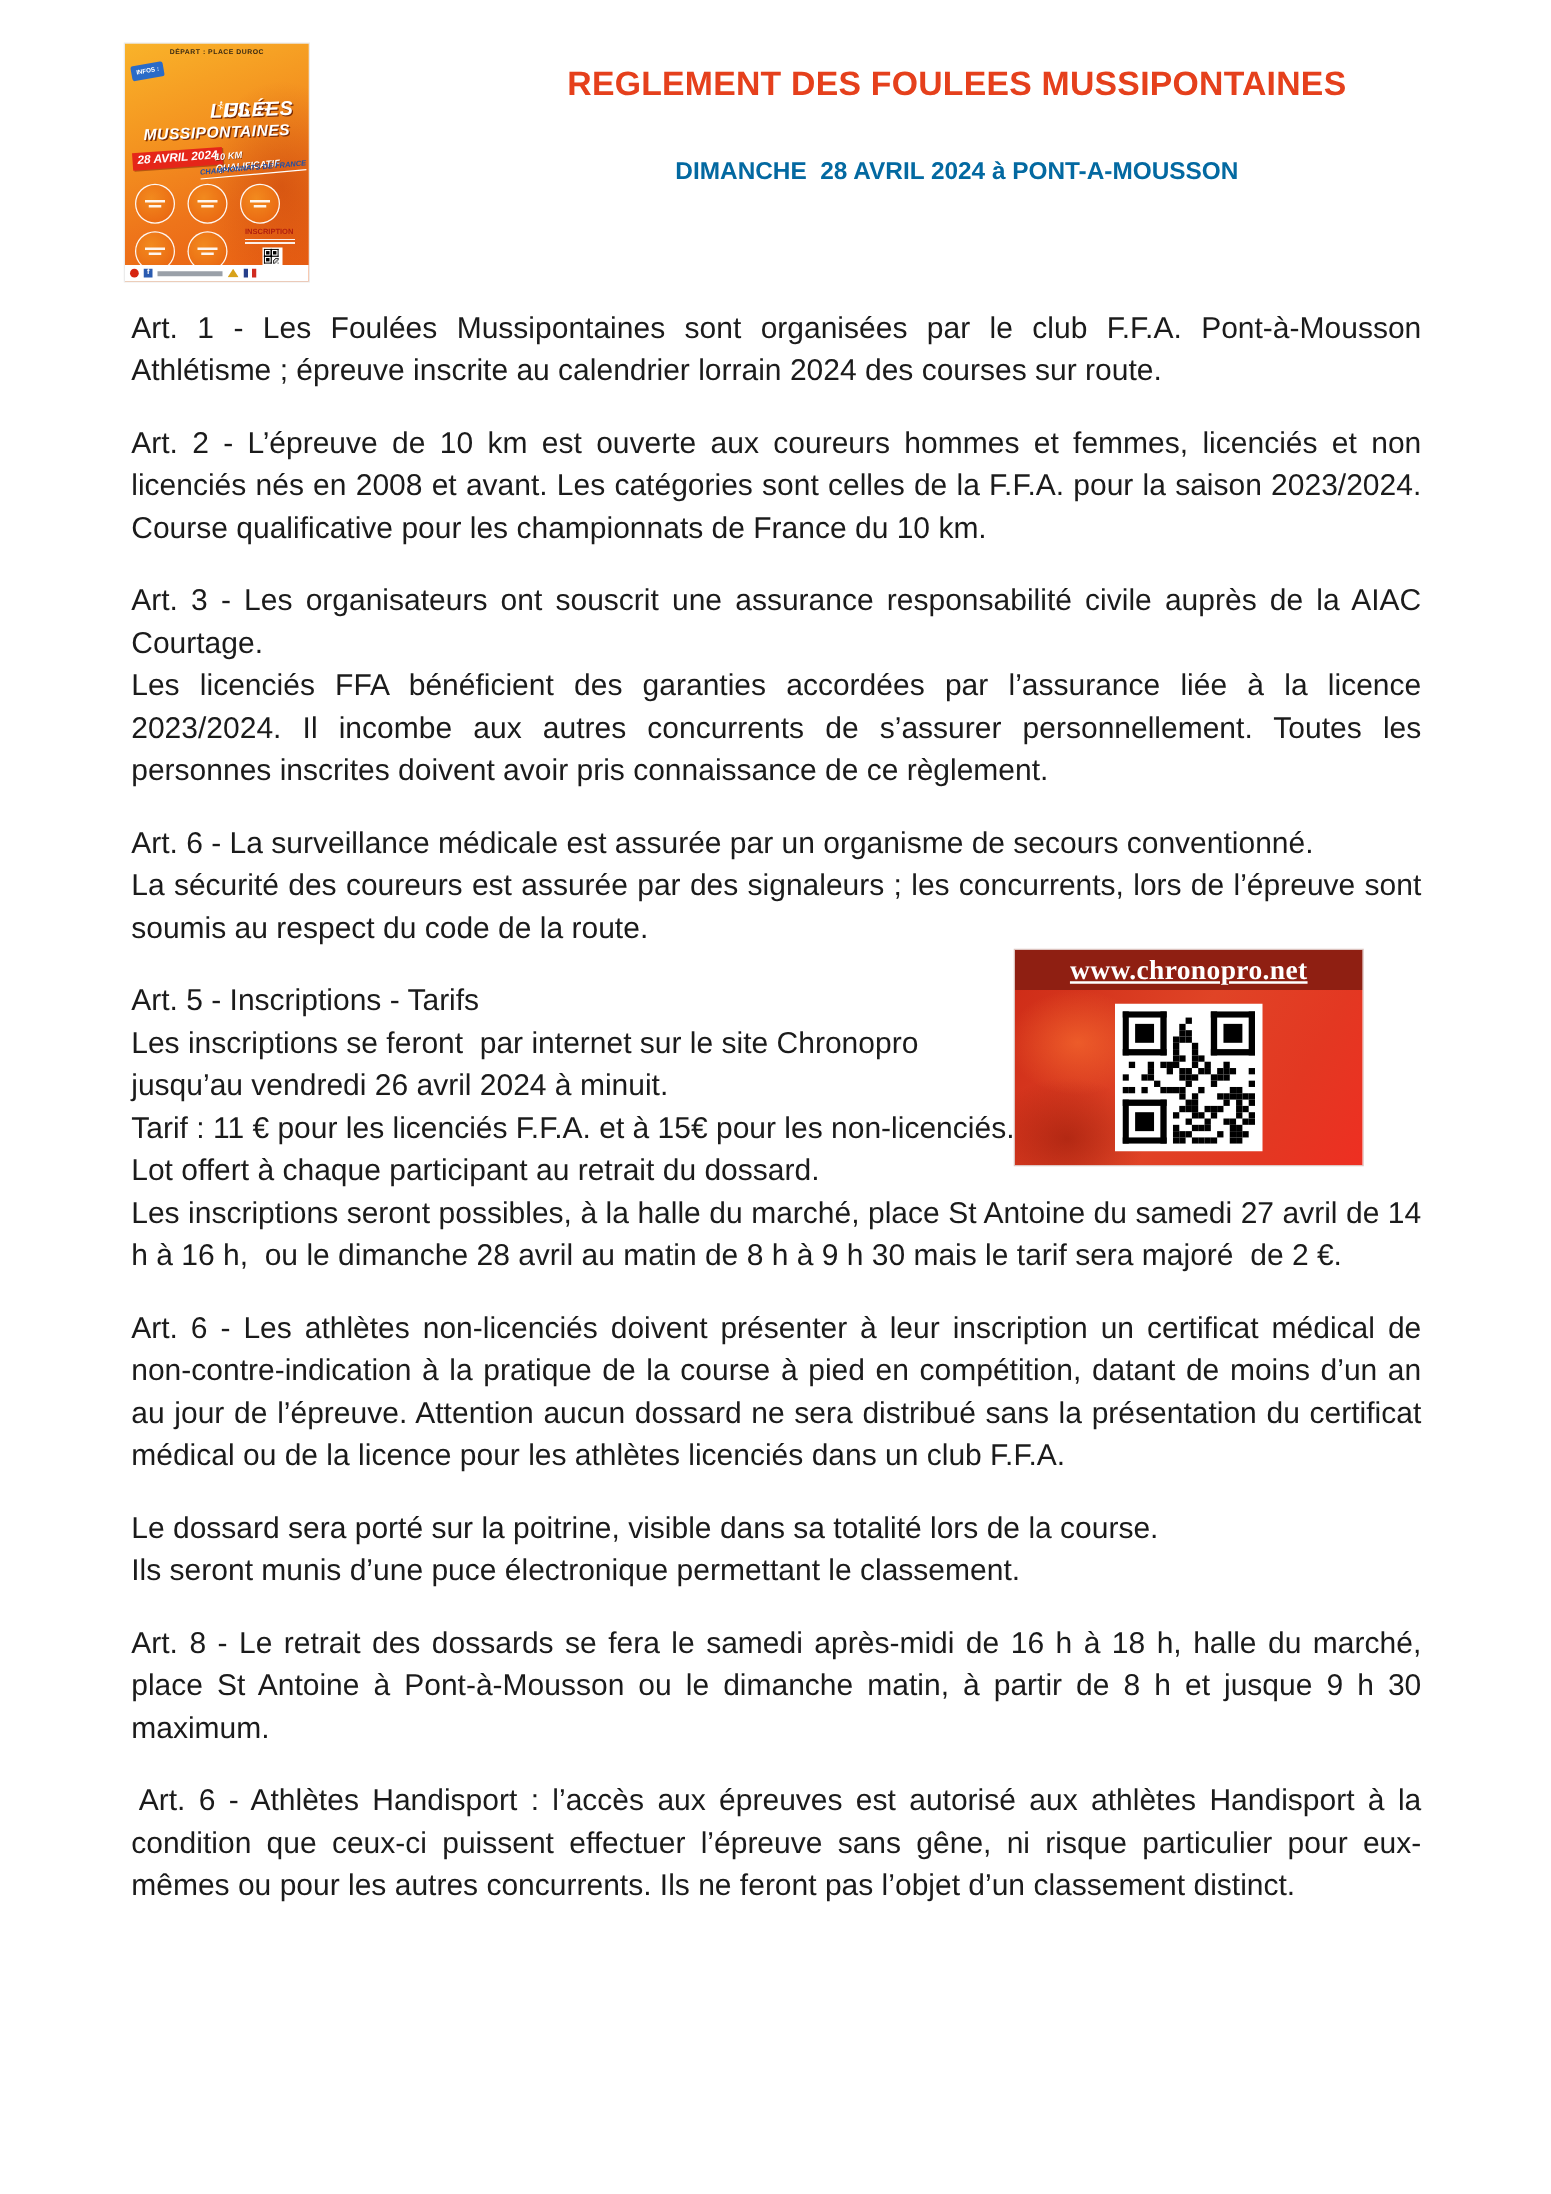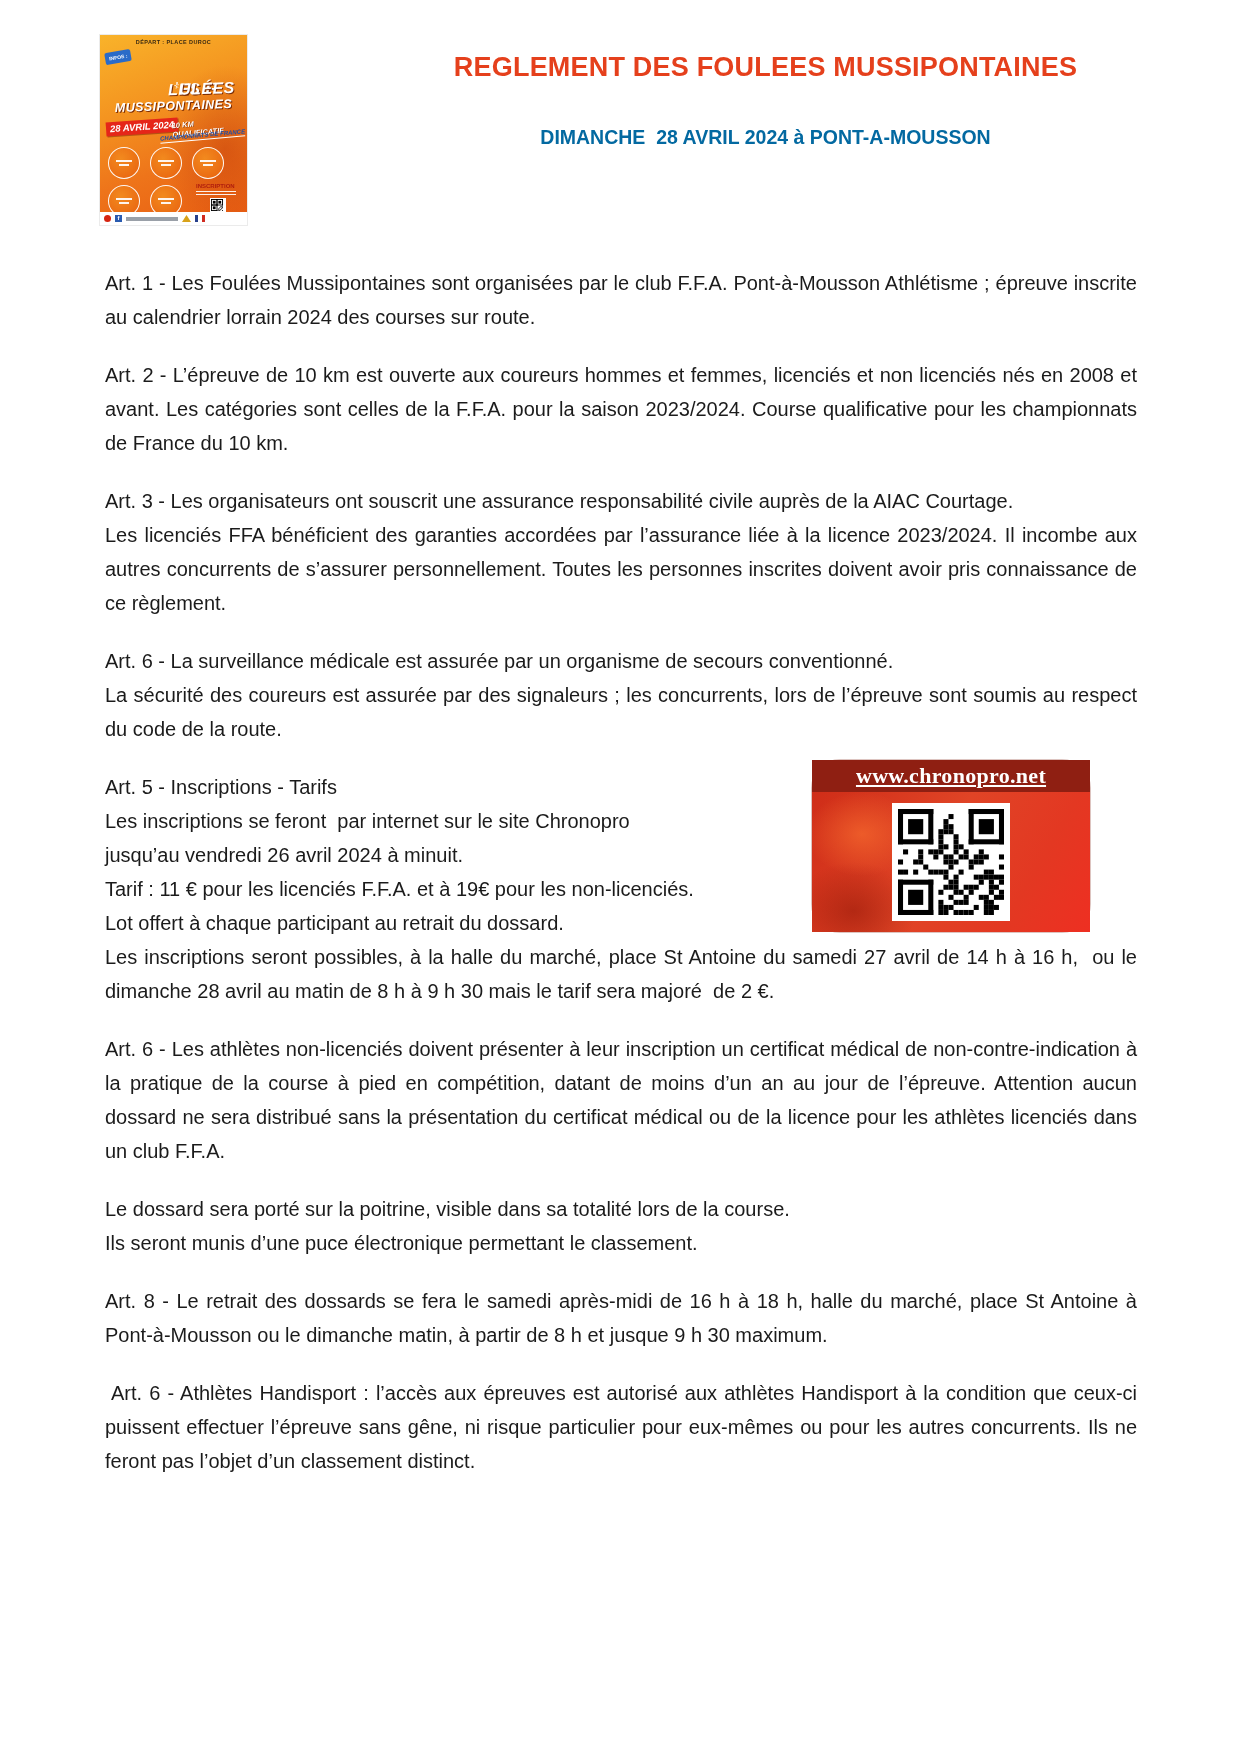--- a/index.html
+++ b/index.html
@@ -62,31 +62,31 @@
     display:flex;align-items:center;gap:4px;padding:0 4px;box-sizing:border-box;}
   .poster-strip span{position:static;display:inline-block;}
   .logo-dot{width:7px;height:7px;border-radius:50%;background:#d62410;}
   .logo-fb{width:7px;height:7px;background:#2a5bb0;color:#fff;font-size:6px;font-weight:bold;
     text-align:center;line-height:7px;}
   .logo-smudge{width:52px;height:4px;background:#9aa0a8;}
   .logo-gold{width:9px;height:7px;background:#d8a21a;clip-path:polygon(0 100%,50% 0,100% 100%);}
   .logo-flag{width:10px;height:7px;background:linear-gradient(90deg,#27408b 33%,#fff 33% 66%,#d02b20 66%);}
 
   
-  .body-col{position:absolute;left:105px;top:266px;width:1032px;font-size:20px;line-height:34px;}
+  .body-col{position:absolute;left:105px;top:246px;width:1032px;font-size:24px;line-height:34px;}
   .art{margin:0 0 24px 0;}
   .art p{margin:0;text-align:justify;white-space:pre-wrap;}
   .art p.noj{text-align:left;}
   .narrow{width:707px;}
   .narrow div{white-space:pre-wrap;}
   .art9 p{text-indent:6px;}
 
   
   .qr-panel{position:absolute;left:812px;top:760px;width:278px;height:172px;z-index:5;
-    box-shadow:0 0 0 1px rgba(120,20,5,.25);border-radius:28px;}
+    box-shadow:0 0 0 1px rgba(120,20,5,.25);}
   .qr-banner{height:32px;background:#8f1f12;display:flex;align-items:center;justify-content:center;
     color:#fff;font-family:"Liberation Serif", serif;font-size:22px;font-weight:bold;
     text-decoration:underline;letter-spacing:.3px;}
   .qr-body{height:140px;display:flex;align-items:center;justify-content:center;
     background:
       radial-gradient(80px 60px at 18% 30%,rgba(255,120,50,.55),rgba(255,120,50,0) 70%),
       radial-gradient(90px 70px at 15% 85%,rgba(140,20,5,.5),rgba(140,20,5,0) 70%),
       linear-gradient(120deg,#cf2d18,#e04426 45%,#e33822 75%,#ee2f22);}
   .qr-white{background:#fff;padding:6px;width:106px;height:106px;}
   .qr-white svg{display:block;width:106px;height:106px;}
@@ -326,21 +326,21 @@
     <div class="art">
       <p class="noj">Art. 6 - La surveillance médicale est assurée par un organisme de secours conventionné.</p>
       <p>La sécurité des coureurs est assurée par des signaleurs ; les concurrents, lors de l’épreuve sont soumis au respect du code de la route.</p>
     </div>
 
     <div class="art">
       <div class="narrow">
         <div>Art. 5 - Inscriptions - Tarifs</div>
         <div>Les inscriptions se feront &nbsp;par internet sur le site Chronopro</div>
         <div>jusqu’au vendredi 26 avril 2024 à minuit.</div>
-        <div>Tarif : 11 € pour les licenciés F.F.A. et à 19€ pour les non-licenciés.</div>
+        <div>Tarif : 11 € pour les licenciés F.F.A. et à 15€ pour les non-licenciés.</div>
         <div>Lot offert à chaque participant au retrait du dossard.</div>
       </div>
       <p>Les inscriptions seront possibles, à la halle du marché, place St Antoine du samedi 27 avril de 14 h à 16 h,&nbsp; ou le dimanche 28 avril au matin de 8 h à 9 h 30 mais le tarif sera majoré &nbsp;de 2 €.</p>
     </div>
 
     <div class="art">
       <p>Art. 6 - Les athlètes non-licenciés doivent présenter à leur inscription un certificat médical de non-contre-indication à la pratique de la course à pied en compétition, datant de moins d’un an au jour de l’épreuve. Attention aucun dossard ne sera distribué sans la présentation du certificat médical ou de la licence pour les athlètes licenciés dans un club F.F.A.</p>
     </div>
 
     <div class="art">

